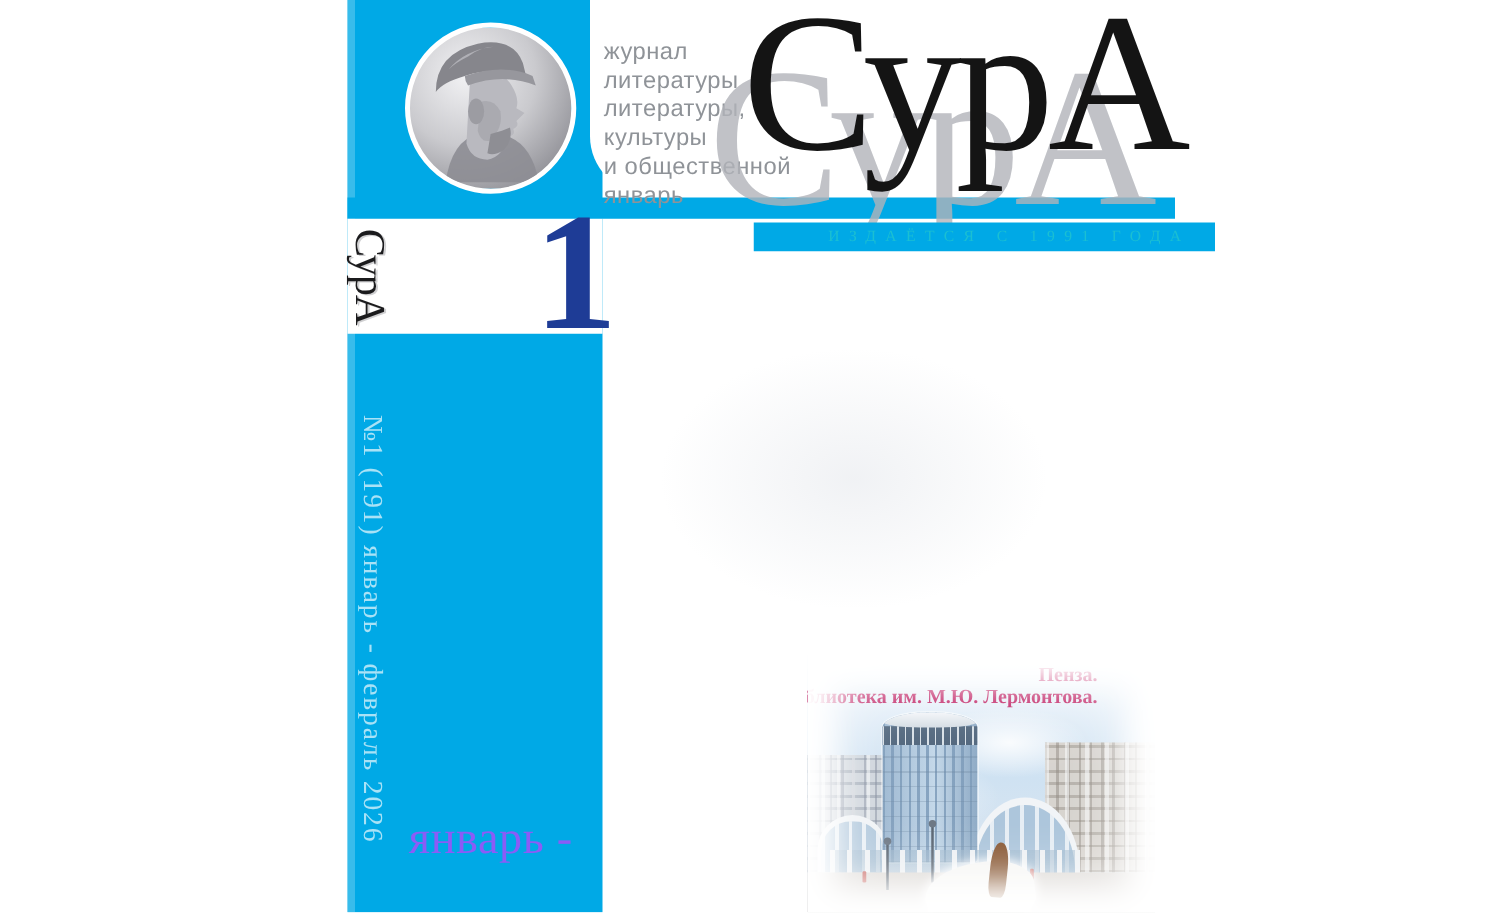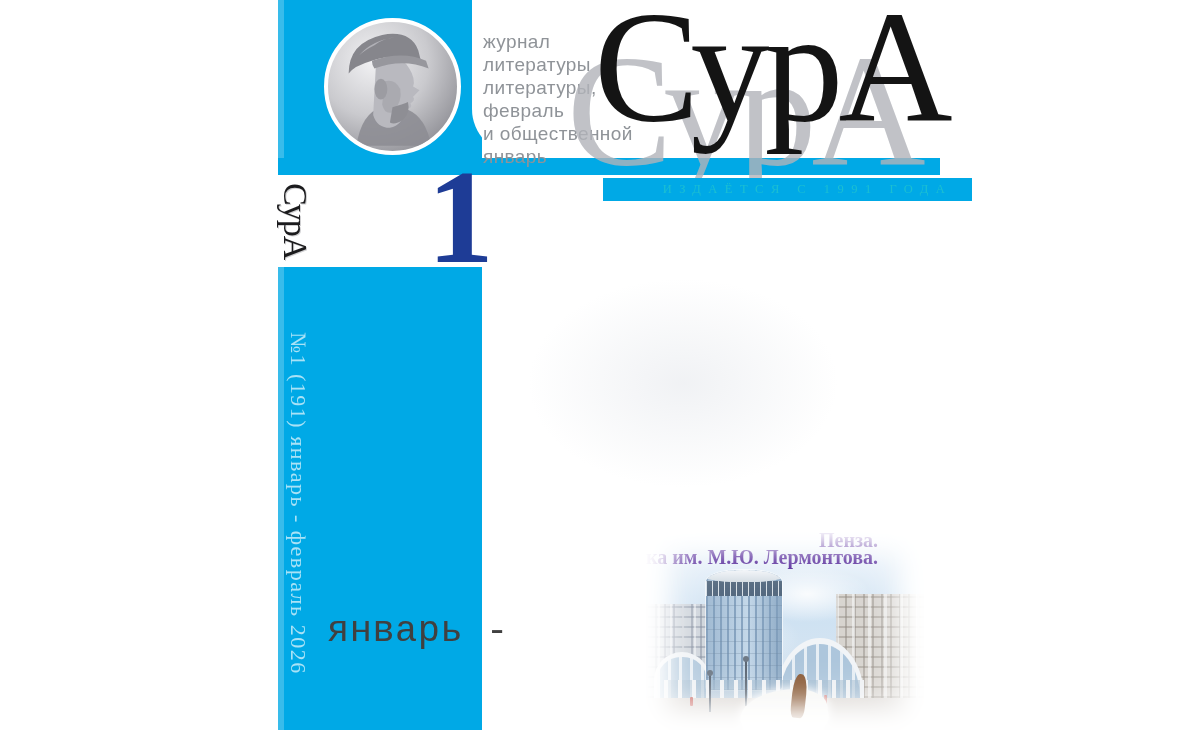--- a/index.html
+++ b/index.html
@@ -41,22 +41,22 @@
 
   
   .spine-logo{position:absolute;left:308px;top:183px;transform:rotate(90deg);transform-origin:top left;
               font-family:"Liberation Serif",serif;font-size:34px;line-height:26px;color:#1b1b1d;
               letter-spacing:-1px;text-shadow:1px -1px 0 rgba(150,150,156,.45);white-space:nowrap;}
   .issue-number{position:absolute;left:427px;top:150px;font-family:"Liberation Serif",serif;
                 font-weight:700;font-size:134px;line-height:1;color:#1e3c96;}
   .spine-date{position:absolute;left:311px;top:332px;transform:rotate(90deg);transform-origin:top left;
               font-family:"Liberation Serif",serif;font-size:22px;letter-spacing:1.5px;
               color:#a9e2f6;white-space:nowrap;}
-  .months{position:absolute;left:327px;top:612px;font-family:Liberation Mono, monospace;
-          font-size:37px;line-height:39px;color:#404040;letter-spacing:.5px;}
+  .months{position:absolute;left:327px;top:651px;font-family:Liberation Serif, serif;
+          font-size:37px;line-height:39px;color:#8b5cf6;letter-spacing:.5px;}
 
   
   .watermark{position:absolute;left:468px;top:238px;width:430px;height:290px;
              background:radial-gradient(closest-side,rgba(198,204,214,.26),rgba(198,204,214,0) 72%);}
 
   
   .photo{position:absolute;left:646px;top:524px;width:278px;height:206px;overflow:hidden;}
   .sky{position:absolute;inset:0;
        background:
          radial-gradient(90px 40px at 58% 34%,rgba(255,255,255,.85),rgba(255,255,255,0) 70%),
@@ -107,39 +107,39 @@
   .p2{left:178px;bottom:26px;background:#c2554f;}
   .p3{left:120px;bottom:22px;background:#4a4f5c;}
   .statue{position:absolute;left:94px;bottom:-8px;width:88px;height:48px;background:#f7f7f5;
           border-radius:55% 45% 35% 50%;transform:rotate(-7deg);
           box-shadow:0 0 8px 2px rgba(255,255,255,.9);}
   .figure{position:absolute;left:146px;bottom:12px;width:14px;height:44px;background:#8a5a36;
           border-radius:45% 45% 25% 25%;transform:rotate(6deg);}
   .photo-feather{position:absolute;inset:0;pointer-events:none;
           box-shadow:inset 0 0 24px 18px #ffffff, inset 0 0 44px 26px rgba(255,255,255,.75);}
   .photo-caption{position:absolute;top:8px;right:46px;text-align:right;
-          font-family:"Liberation Serif",serif;font-weight:700;font-size:20px;line-height:17px;
-          color:#4c1d95;white-space:nowrap;}
+          font-family:"Liberation Serif",serif;font-weight:700;font-size:16px;line-height:17px;
+          color:#be185d;white-space:nowrap;}
 </style>
 </head>
 <body>
 
 <div id="stage">
 
   <div class="cyan-col"></div>
   <div class="top-stripe"></div>
   <div class="white-box"></div>
 
   <div class="white-panel"></div>
 
   <div class="journal-desc">
     <div>журнал</div>
     <div>литературы</div>
     <div>литературы,</div>
-    <div>февраль</div>
+    <div>культуры</div>
     <div>и общественной</div>
     <div>январь</div>
   </div>
 
   <div class="medallion">
     <svg viewBox="0 0 100 100">
 
       <path d="M22,96 Q26,70 42,66 L62,68 Q76,74 80,96 Z" fill="#8d8d93" opacity="0.9"></path>
 
       <path d="M40,30 Q56,24 63,36 Q68,44 66,50 L71,53 Q68,56 66,58 Q68,61 64,63 Q66,67 60,68 Q58,80 48,82 Q38,82 35,72 L37,36 Z" fill="#b9b9bf"></path>

